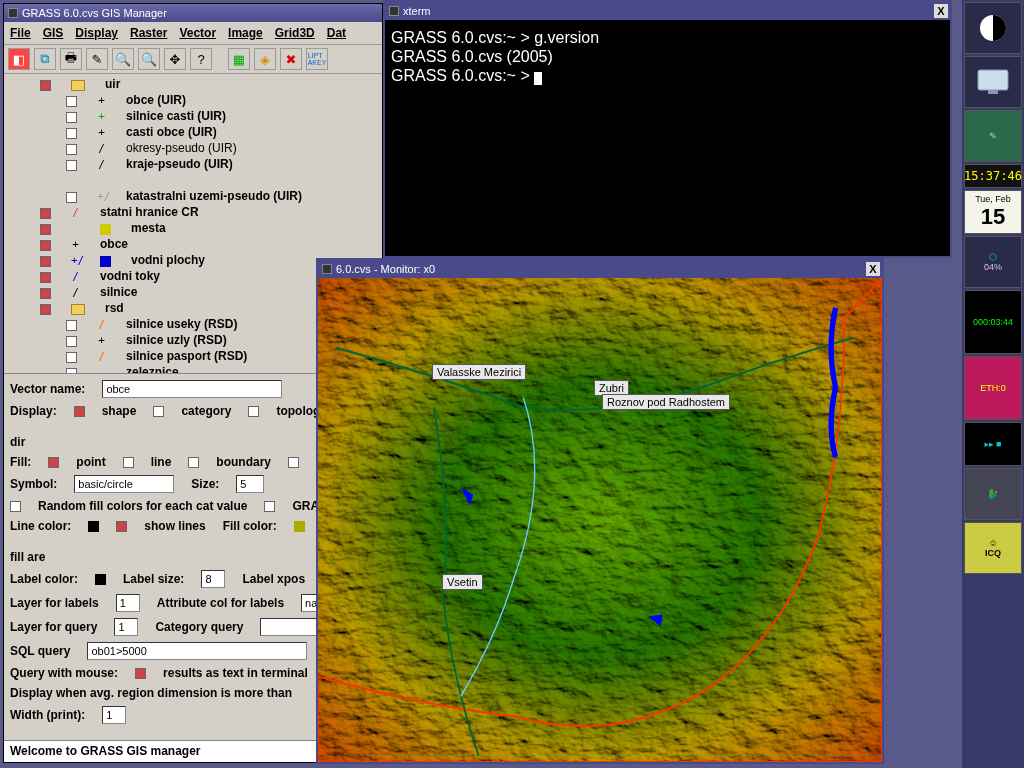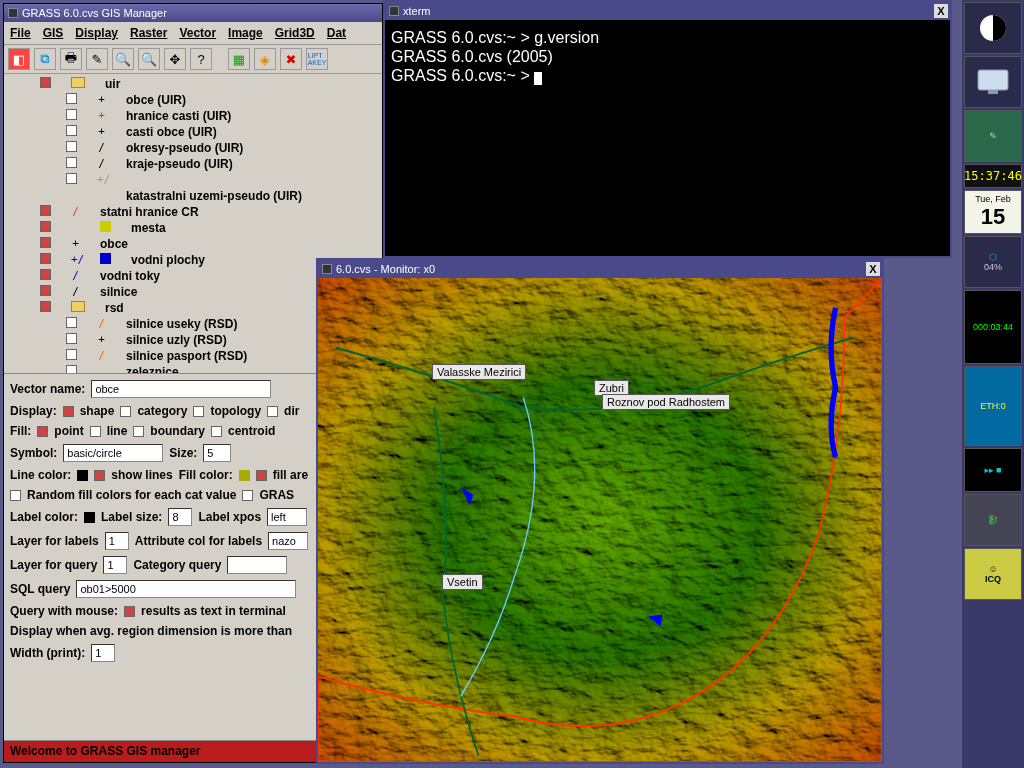--- a/index.html
+++ b/index.html
@@ -7,31 +7,31 @@
 
 
 #gis-manager { position: absolute; left: 3px; top: 3px; width: 380px; height: 760px; background: #d4d0c8; border: 1px solid #000; }
 .titlebar { height: 18px; background: linear-gradient(#6a6aaa, #4a4a8a); color: #fff; font-size: 11px; padding: 2px 4px; display: flex; align-items: center; gap: 4px; }
 .titlebar .tb-icon { width: 10px; height: 10px; border: 1px solid #888; background: #333; }
 .menubar { background: #d4d0c8; display: flex; font-size: 12px; font-weight: bold; padding: 4px 6px; gap: 12px; border-bottom: 1px solid #999; }
 .menubar span { text-decoration: underline; text-decoration-color: #000; cursor: pointer; }
 .toolbar { background: #d4d0c8; padding: 3px 4px; display: flex; gap: 4px; border-bottom: 1px solid #999; flex-wrap: wrap; }
 .tb-btn { width: 22px; height: 22px; border: 1px solid #999; background: #d4d0c8; display: flex; align-items: center; justify-content: center; font-size: 13px; }
 .tree { background: #d4d0c8; height: 300px; overflow: auto; font-size: 12px; padding: 2px; border-bottom: 1px solid #888; }
-.tree-row { display: flex; align-items: flex-start; gap: 20px; padding: 1px 0; white-space: nowrap; }
+.tree-row { display: flex; align-items: flex-end; gap: 20px; padding: 1px 0; white-space: nowrap; }
 .tree-row .indent { display: inline-block; }
 .chk { width: 11px; height: 11px; border: 1px solid #666; background: #fff; flex-shrink: 0; }
 .swatch { width: 11px; height: 11px; flex-shrink: 0; }
 .plus { font-family: monospace; font-size: 11px; width: 9px; text-align: center; }
 .folder { width: 14px; height: 11px; background: #f0d060; border: 1px solid #aa8020; flex-shrink: 0; }
 .props { font-size: 12px; font-weight: bold; padding: 6px; overflow: hidden; }
-.props .row { display: flex; align-items: center; gap: 6px; margin-bottom: 6px; flex-wrap: wrap; }
+.props .row { display: flex; align-items: center; gap: 17px; margin-bottom: 6px; flex-wrap: wrap; }
 .props input[type=text] { border: 1px inset #888; background: #fff; font-size: 11px; padding: 1px 3px; height: 18px; font-weight: normal; }
 .ck { width: 11px; height: 11px; border: 1px solid #666; background: #fff; display: inline-block; }
-.statusbar { position: absolute; bottom: 0; left: 0; right: 0; height: 22px; border-top: 1px solid #888; background: #b91c1c; font-size: 12px; font-weight: bold; padding: 3px 6px; }
+.statusbar { position: absolute; bottom: 0; left: 0; right: 0; height: 22px; border-top: 1px solid #888; background: #ffffff; font-size: 12px; font-weight: bold; padding: 3px 6px; }
 
 
 #xterm { position: absolute; left: 383px; top: 0; width: 569px; height: 258px; background: #000; border: 2px solid #4a4a8a; }
 #xterm .titlebar { background: #4a4a8a; }
 #xterm .term-body { color: #fff; font-family: monospace; font-size: 16px; padding: 8px 6px; white-space: pre; }
 .cursor-block { display: inline-block; width: 8px; height: 13px; background: #fff; vertical-align: text-bottom; }
 .close-x { position: absolute; right: 2px; top: 2px; width: 14px; height: 14px; background: #ddd; color: #000; font-weight: bold; text-align: center; font-size: 11px; line-height: 14px; }
 
 
 #monitor { position: absolute; left: 316px; top: 258px; width: 568px; height: 506px; border: 2px solid #4a4a8a; background: #000; }
@@ -90,33 +90,33 @@
       <div class="tree-row">
         <span class="indent" style="width: 40px;"></span>
         <span class="chk"></span>
         <span class="plus" style="color: rgb(0, 0, 0);">+</span>
         <span style="font-weight: bold;">obce (UIR)</span>
       </div>
       <div class="tree-row">
         <span class="indent" style="width: 40px;"></span>
         <span class="chk"></span>
         <span class="plus" style="color: rgb(0, 170, 0);">+</span>
-        <span style="font-weight: bold;">hranice casti (UIR)</span>
+        <span style="font-weight: bold;">silnice casti (UIR)</span>
       </div>
       <div class="tree-row">
         <span class="indent" style="width: 40px;"></span>
         <span class="chk"></span>
         <span class="plus" style="color: rgb(0, 0, 0);">+</span>
         <span style="font-weight: bold;">casti obce (UIR)</span>
       </div>
       <div class="tree-row">
         <span class="indent" style="width: 40px;"></span>
         <span class="chk"></span>
         <span class="plus" style="color: rgb(0, 0, 0);">/</span>
-        <span style="font-weight: bold;">okresy-pseudo (UIR)</span>
+        <span style="font-weight: normal;">okresy-pseudo (UIR)</span>
       </div>
       <div class="tree-row">
         <span class="indent" style="width: 40px;"></span>
         <span class="chk"></span>
         <span class="plus" style="color: rgb(0, 0, 0);">/</span>
         <span style="font-weight: bold;">kraje-pseudo (UIR)</span>
       </div>
       <div class="tree-row">
         <span class="indent" style="width: 40px;"></span>
         <span class="chk"></span>
@@ -220,34 +220,34 @@
       <span class="ck"></span>
         <span>centroid</span>
     </div>
     <div class="row">
       <span>Symbol:</span>
       <input type="text" style="width: 100px;" value="basic/circle">
       <span>Size:</span>
       <input type="text" style="width: 28px;" value="5">
     </div>
     <div class="row">
+      <span class="ck"></span>
+      <span>Random fill colors for each cat value</span>
+      <span class="ck"></span>
+        <span>GRAS</span>
+    </div>
+    <div class="row">
       <span>Line color:</span>
       <span class="swatch" style="background:#000"></span>
       <span class="ck" style="background:#c44"></span>
         <span>show lines</span>
       <span>Fill color:</span>
       <span class="swatch" style="background:#aa0"></span>
       <span class="ck" style="background:#c44"></span>
         <span>fill are</span>
-    </div>
-    <div class="row">
-      <span class="ck"></span>
-      <span>Random fill colors for each cat value</span>
-      <span class="ck"></span>
-        <span>GRAS</span>
     </div>
     <div class="row">
       <span>Label color:</span>
       <span class="swatch" style="background:#000"></span>
       <span>Label size:</span>
       <input type="text" style="width: 24px;" value="8">
       <span>Label xpos</span>
       <input type="text" style="width: 40px;" value="left">
     </div>
     <div class="row">
@@ -353,24 +353,24 @@
   <div class="dock-tile" style="background:#2a6a4a">✎</div>
   <div class="dock-tile clock">15:37:46</div>
   <div class="dock-tile date">
     <span style="font-size:9px">Tue, Feb</span>
     <span class="daynum">15</span>
   </div>
   <div class="dock-tile">
       <span class="wire">⬡</span>
       <span>04%</span>
     </div>
-  <div class="dock-tile" style="height:74px;background:#000;color:#0f0;font-family:monospace">
+  <div class="dock-tile" style="height:64px;background:#000;color:#0f0;font-family:monospace">
       <span>000:03:44</span>
     </div>
-  <div class="dock-tile" style="height:80px;background:#0369a1;color:#ff0">
+  <div class="dock-tile" style="height:64px;background:#be185d;color:#ff0">
       <span>ETH:0</span>
     </div>
   <div class="dock-tile" style="height:44px;background:#000;color:#0cc">▸▸ ■</div>
   <div class="dock-tile" style="background:#445">🐉</div>
   <div class="dock-tile" style="background:#cc4;color:#000">
       <span>☺</span>
       <span style="font-weight:bold">ICQ</span>
     </div>
 </div>
 

